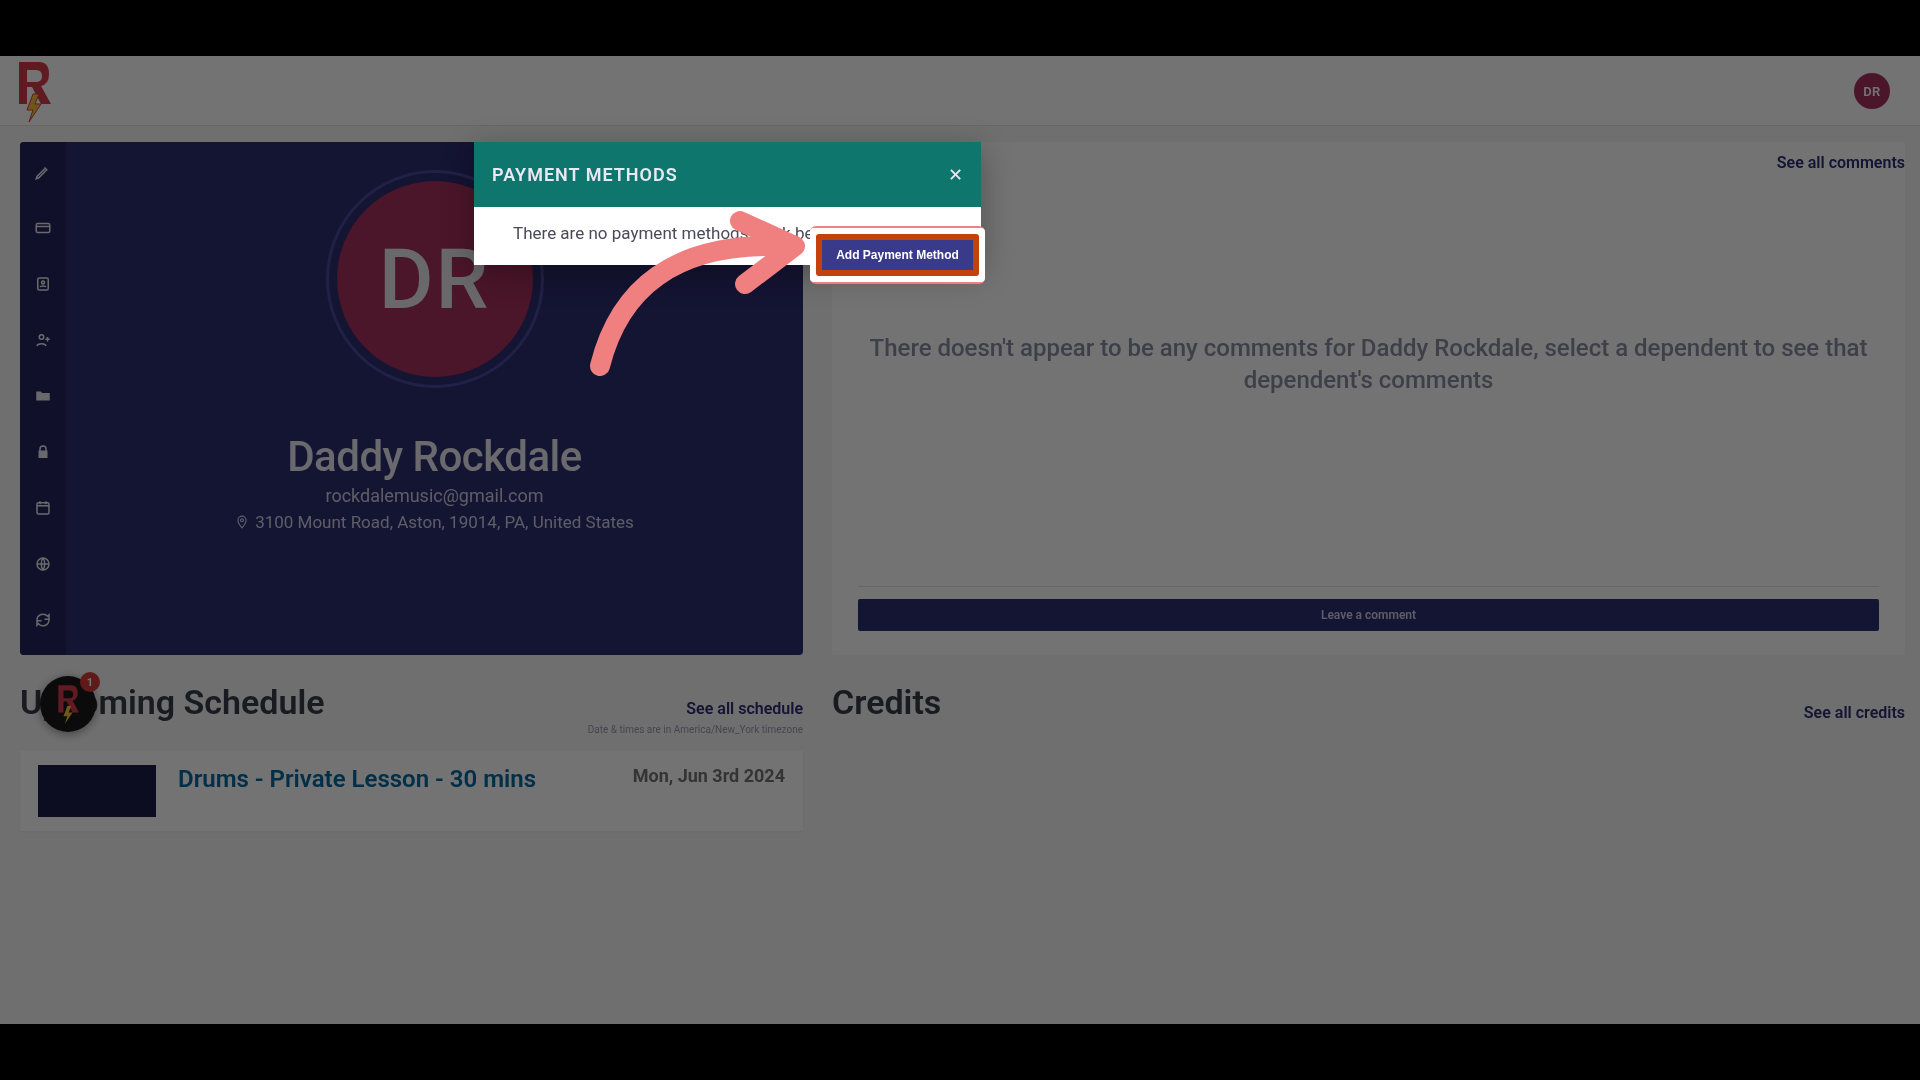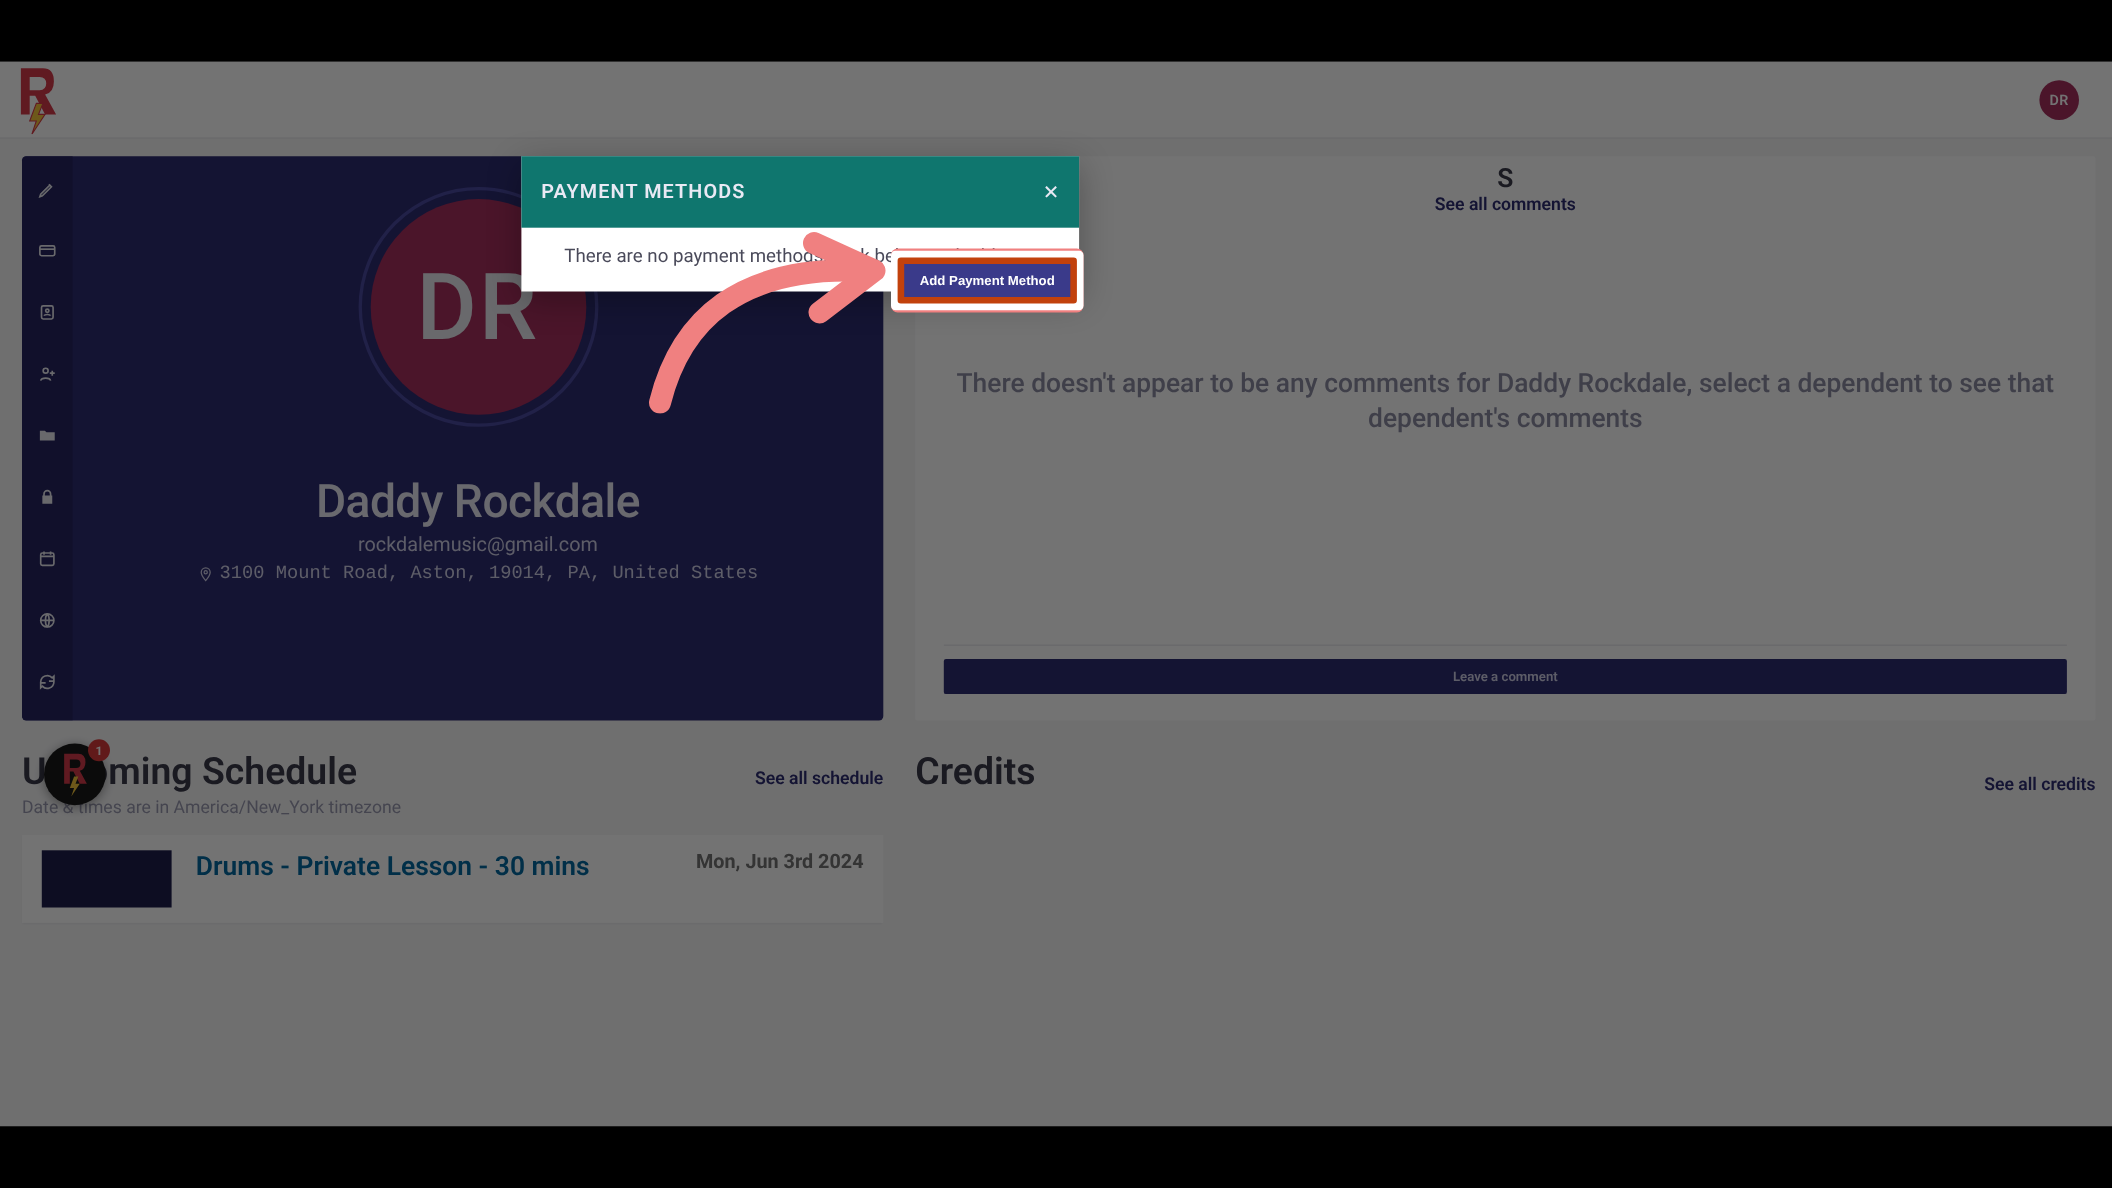--- a/index.html
+++ b/index.html
@@ -22,42 +22,42 @@
 
   
   .profile-card { position:absolute; left:0; top:0; width:783px; height:513px; background:#2e2d72; border-radius:4px; overflow:hidden; display:flex; }
   .sidebar { width:46px; background:#262560; display:flex; flex-direction:column; align-items:center; padding-top:20px; gap:36px; }
   .sidebar .icon { color:#fff; opacity:.9; width:20px; height:20px; display:flex; align-items:center; justify-content:center; }
   .profile-main { flex:1; display:flex; flex-direction:column; align-items:center; padding-top:28px; color:#fff; }
   .avatar-ring { width:218px; height:218px; border-radius:50%; border:3px solid #4b4aa0; display:flex; align-items:center; justify-content:center; }
   .avatar-big { width:196px; height:196px; border-radius:50%; background:#a62f5e; display:flex; align-items:center; justify-content:center; font-size:84px; font-weight:500; letter-spacing:2px; color:#e9e9ef; }
   .profile-name { margin-top:44px; font-size:42px; font-weight:500; color:#e9e9f4; letter-spacing:-0.5px; }
   .profile-email { margin-top:4px; font-size:18px; color:#cfcfe6; }
-  .profile-addr { margin-top:6px; font-size:17px; color:#cfcfe6; display:flex; align-items:center; gap:6px;font-family:Liberation Mono, monospace; }
+  .profile-addr { margin-top:6px; font-size:17px; color:#cfcfe6; display:flex; align-items:center; gap:6px; }
 
   
   .mini-icons { position:absolute; left:560px; top:44px; display:flex; gap:24px; }
   .mini-circle { width:62px; height:62px; border-radius:50%; }
   .mi1 { background:#a62f5e; }
   .mi2 { background:#2e2d72; }
 
   
   .comments-panel { position:absolute; left:812px; top:0; right:0; height:513px; background:#fff; border-radius:2px; }
-  .comments-head { display:flex; align-items:center; justify-content:space-between; padding:6px 0 0 0;flex-direction:column; }
+  .comments-head { display:flex; align-items:center; justify-content:space-between; padding:6px 0 0 0; }
   .comments-title { font-size:24px; font-weight:600; color:#3a3a4a; }
   .see-all { font-size:16px; font-weight:600; color:#2e2d72; }
   .comments-body { position:absolute; top:190px; left:30px; right:30px; text-align:center; font-size:24px; color:#8c8ca3; font-weight:500; line-height:1.35; }
   .comments-hr { position:absolute; left:26px; right:26px; bottom:68px; height:1px; background:#e4e4e8; }
   .leave-comment { position:absolute; left:26px; right:26px; bottom:24px; height:32px; background:#2e2d72; color:#cfcfe6; font-size:12px; font-weight:600; display:flex; align-items:center; justify-content:center; border-radius:2px; }
 
   
   .sched { position:absolute; left:0; top:540px; width:783px; }
   .sched-head { display:flex; align-items:baseline; justify-content:space-between; }
   .sched-title { font-size:34px; font-weight:600; color:#3a3a4a; }
-  .sched-tz { font-size:16px; color:#9a9ab0; margin-top:2px; }
+  .sched-tz { font-size:10px; color:#9a9ab0; text-align:right; margin-top:2px; }
   .sched-item { margin-top:16px; background:#fff; height:80px; display:flex; align-items:flex-start; padding:14px 18px; box-shadow:0 1px 2px rgba(0,0,0,.05); }
   .sched-thumb { width:118px; height:52px; background:#1d1d4d; margin-right:22px; }
   .sched-name { font-size:24px; font-weight:600; color:#0369a1; }
   .sched-date { font-size:18px; font-weight:700; color:#737373; margin-left:auto; }
 
   
   .credits { position:absolute; left:812px; top:540px; right:0; }
   .credits-head { display:flex; align-items:flex-end; justify-content:space-between; }
 
   

